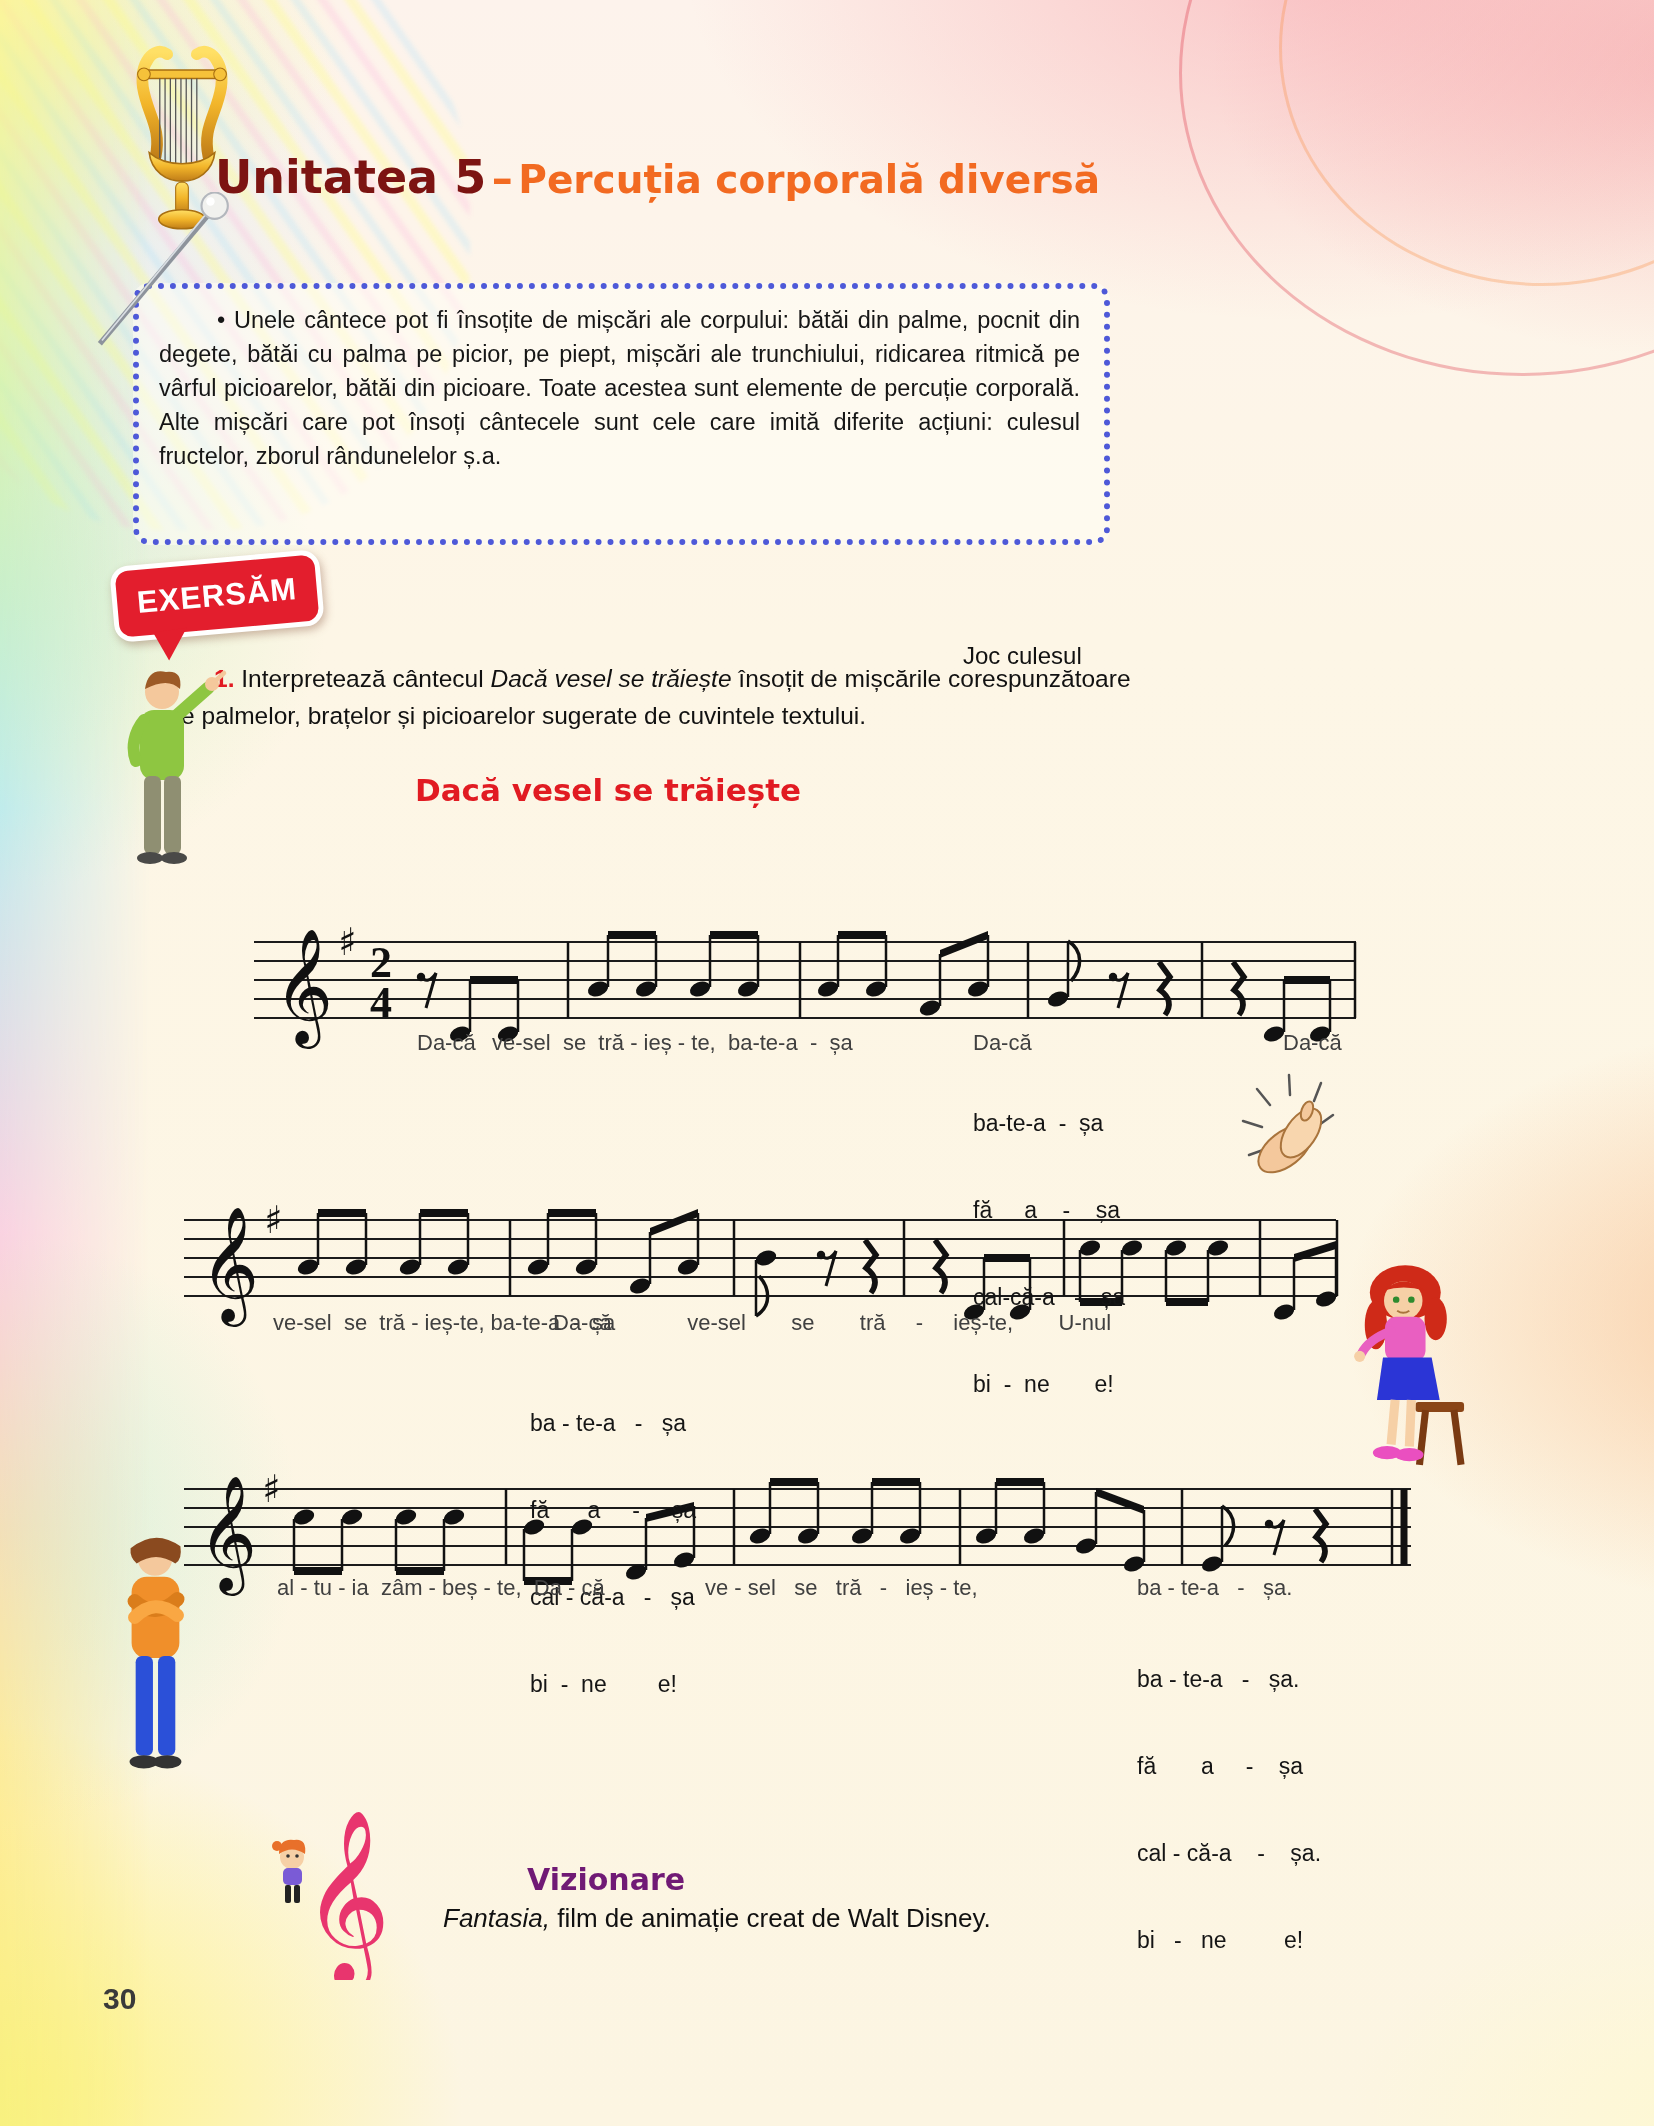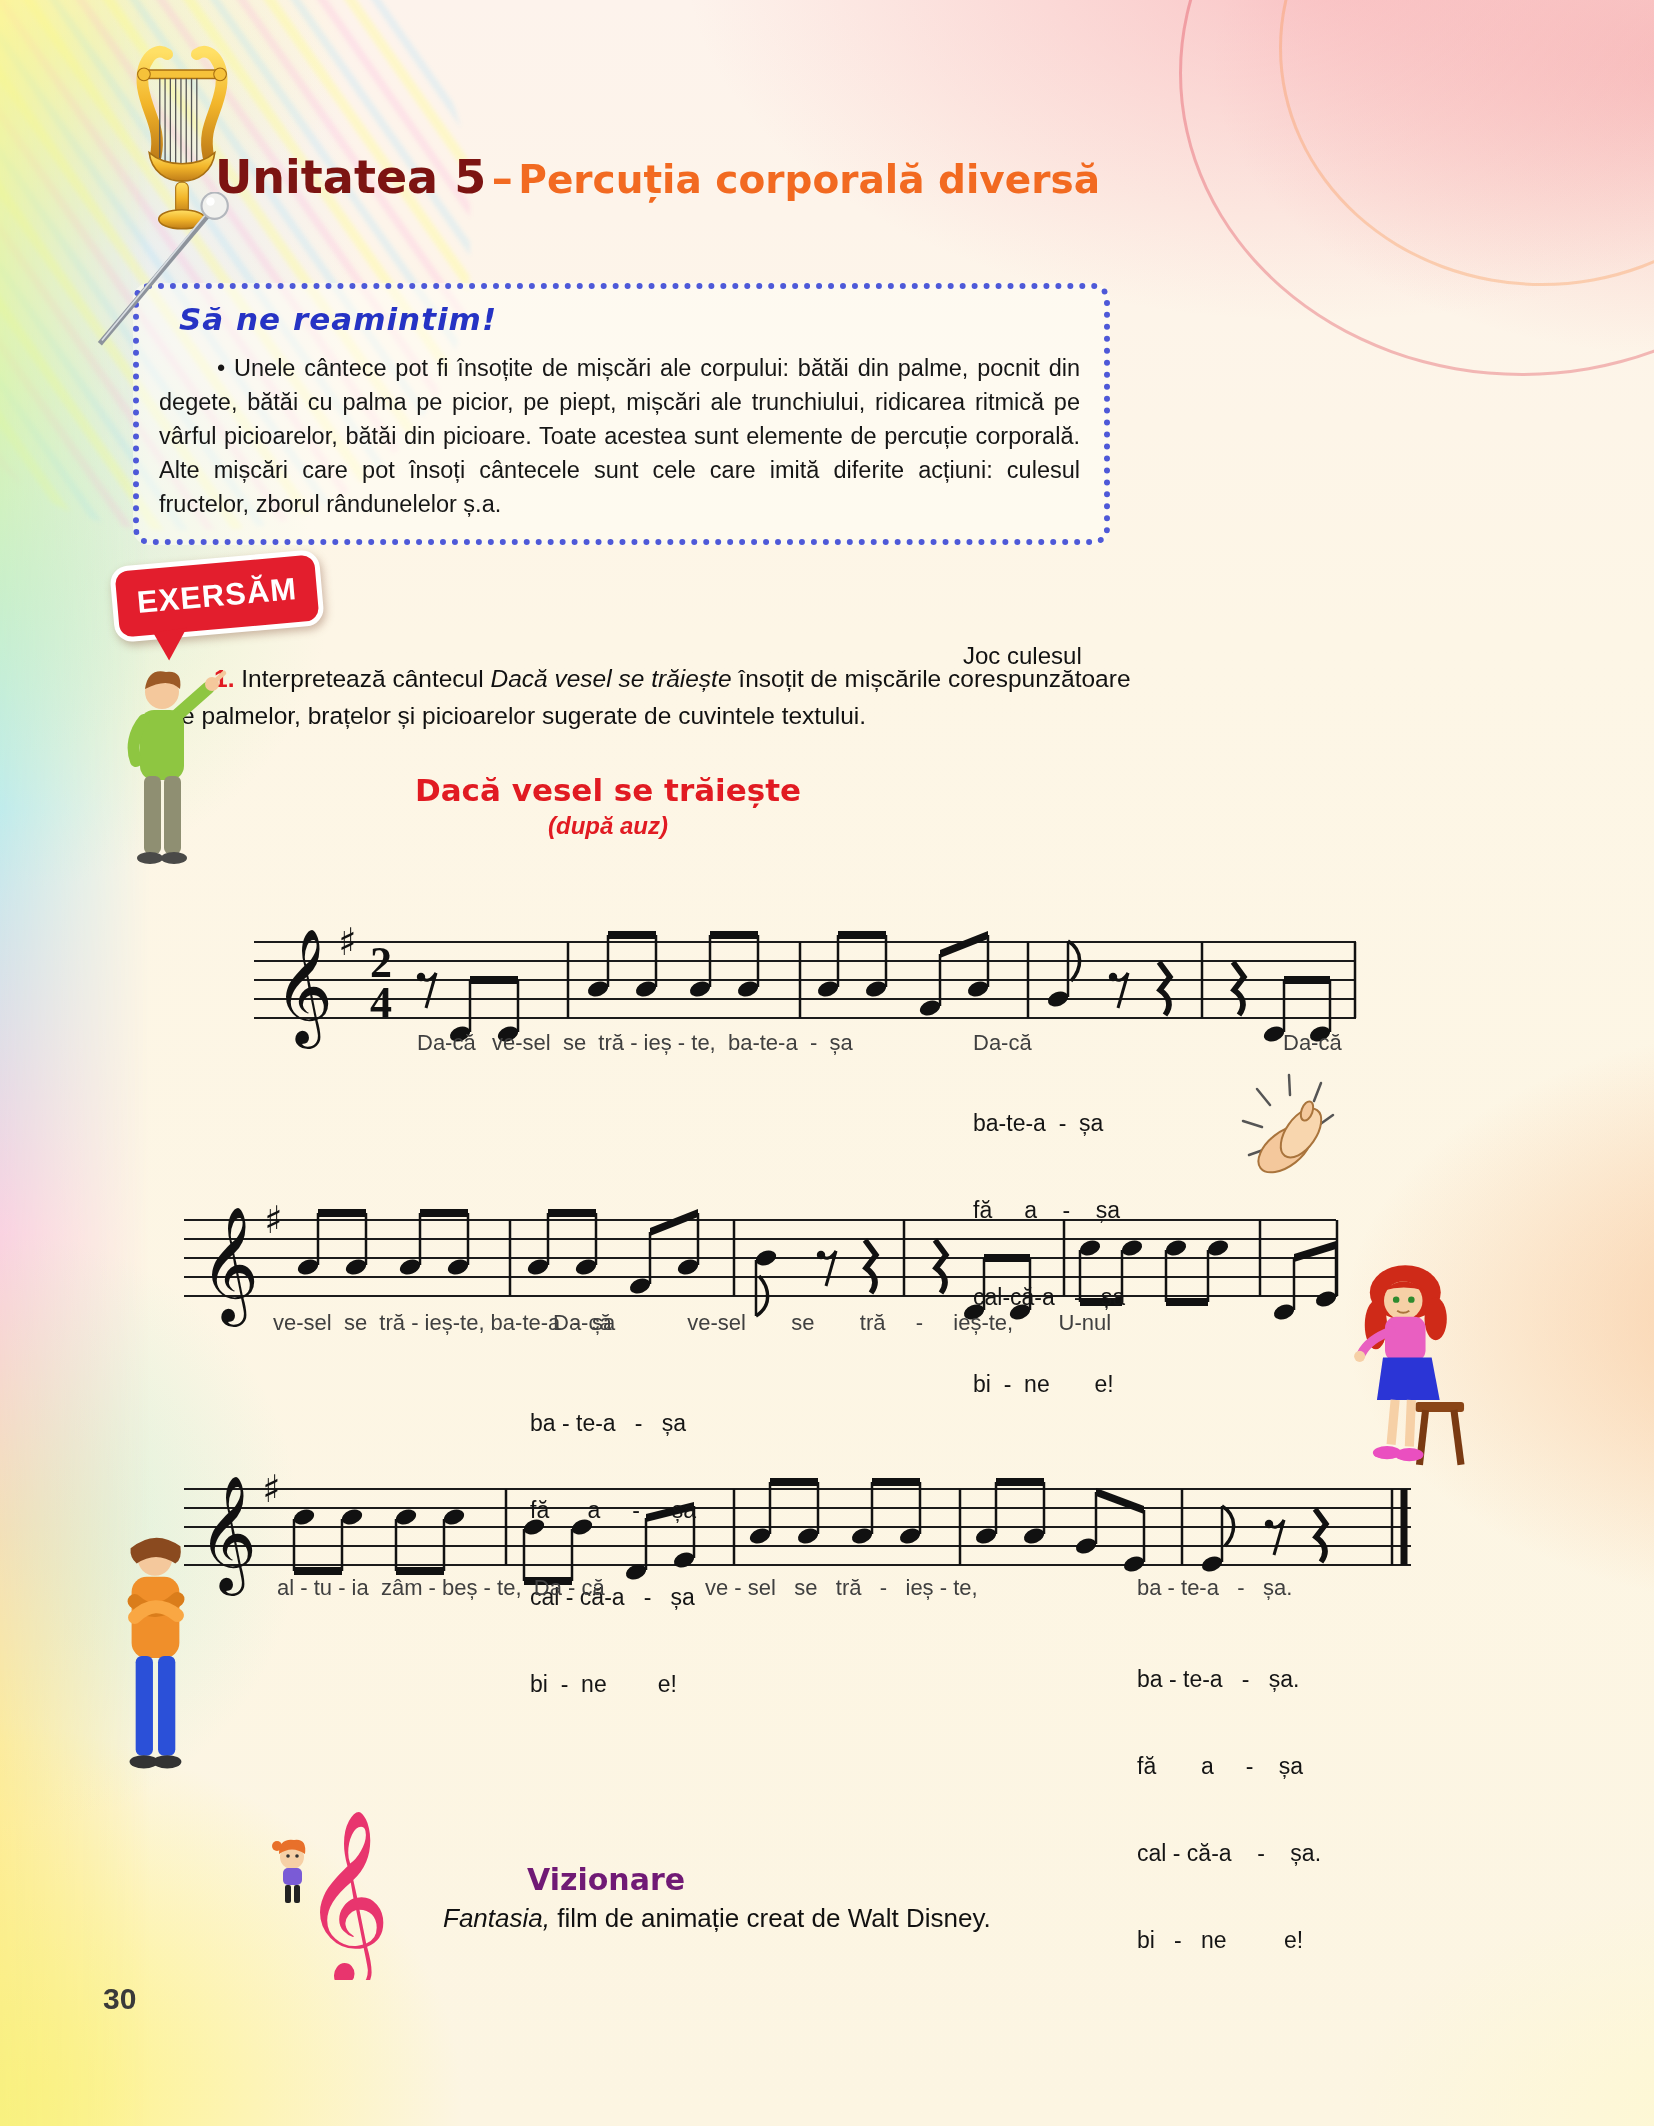--- a/index.html
+++ b/index.html
@@ -107,42 +107,40 @@
     <ellipse cx="55" cy="177" rx="22" ry="9" fill="url(#gold)" stroke="#a86f12" stroke-width="1.5"></ellipse>
   </svg>
 
   <div class="title-row">
     <span class="unit">Unitatea 5</span>
     <span class="dash">–</span>
     <span class="subtitle">Percuția corporală diversă</span>
   </div>
 
   <div class="recall-box">
-    <div class="recall-title">Să ne reamintim!</div>
     <p class="recall-body">• Unele cântece pot fi însoțite de mișcări ale corpului: bătăi din palme, pocnit din degete, bătăi cu palma pe picior, pe piept, mișcări ale trunchiului, ridicarea ritmică pe vârful picioarelor, bătăi din picioare. Toate acestea sunt elemente de percuție corporală. Alte mișcări care pot însoți cântecele sunt cele care imită diferite acțiuni: culesul fructelor, zborul rândunelelor ș.a.</p>
   </div>
 
   <svg class="abs" style="left:92px;top:192px;" width="140" height="158" viewBox="0 0 130 150">
     <line x1="6" y1="144" x2="112" y2="18" stroke="#8d939c" stroke-width="5"></line>
     <line x1="8" y1="141" x2="110" y2="17" stroke="#d9dee3" stroke-width="1.6"></line>
     <circle cx="115" cy="13" r="12.5" fill="#f1f1ee" stroke="#b3b7bd" stroke-width="2"></circle>
     <circle cx="111" cy="9" r="4" fill="#ffffff"></circle>
   </svg>
 
   <div class="badge">
     <span>EXERSĂM</span>
   </div>
   <div class="badge-tail"></div>
 
   <div class="exercise">
     <span class="exnum">1.</span><span> Interpretează cântecul </span><i>Dacă vesel se trăiește</i><span> însoțit de mișcările corespunzătoare ale palmelor, brațelor și picioarelor sugerate de cuvintele textului.</span>
   </div>
 
   <div class="song-title">Dacă vesel se trăiește</div>
-  <div class="song-mode">(după auz)</div>
   <div class="genre">Joc culesul</div>
 
   <div class="staff" id="staff1"><svg width="1110" height="150" viewBox="0 -10 1110 150">
         <line x1="4" y1="20" x2="1106" y2="20" stroke="#1b1b1b" stroke-width="2"></line>
         <line x1="4" y1="39" x2="1106" y2="39" stroke="#1b1b1b" stroke-width="2"></line>
         <line x1="4" y1="58" x2="1106" y2="58" stroke="#1b1b1b" stroke-width="2"></line>
         <line x1="4" y1="77" x2="1106" y2="77" stroke="#1b1b1b" stroke-width="2"></line>
         <line x1="4" y1="96" x2="1106" y2="96" stroke="#1b1b1b" stroke-width="2"></line>
         <text x="24" y="98" font-size="100" fill="#111" font-family="DejaVu Sans">𝄞</text>
         <text x="88" y="33" font-size="38" fill="#111" font-family="DejaVu Sans">♯</text>

